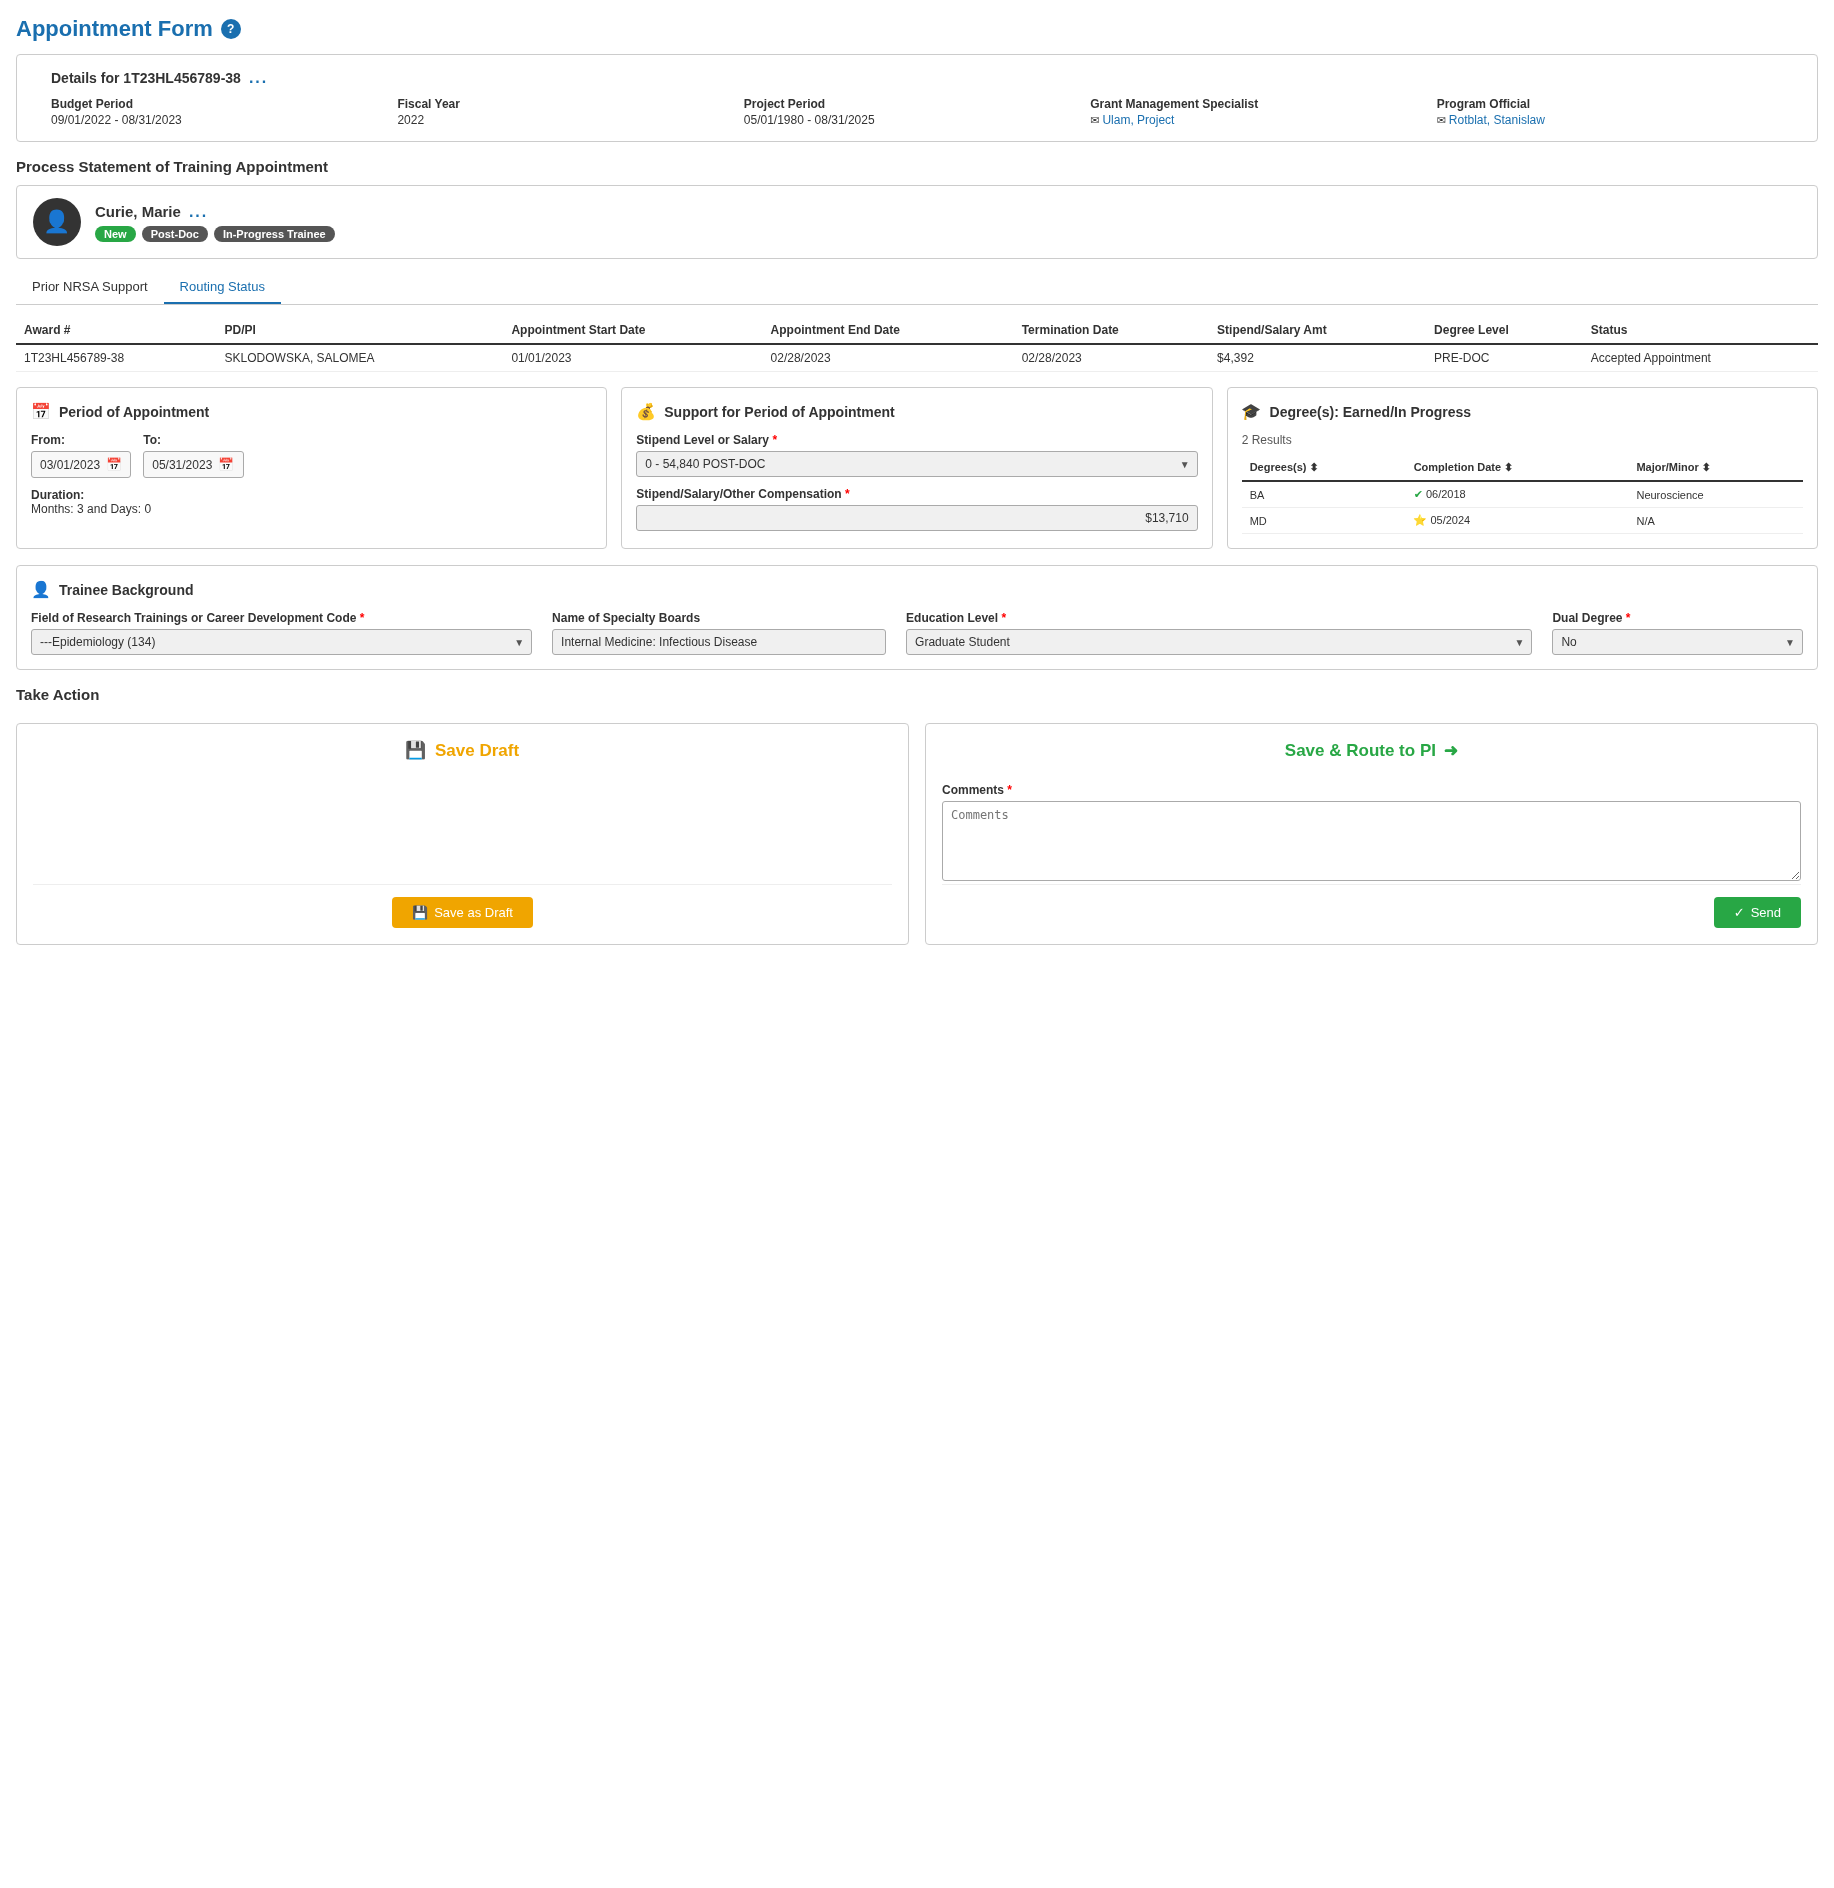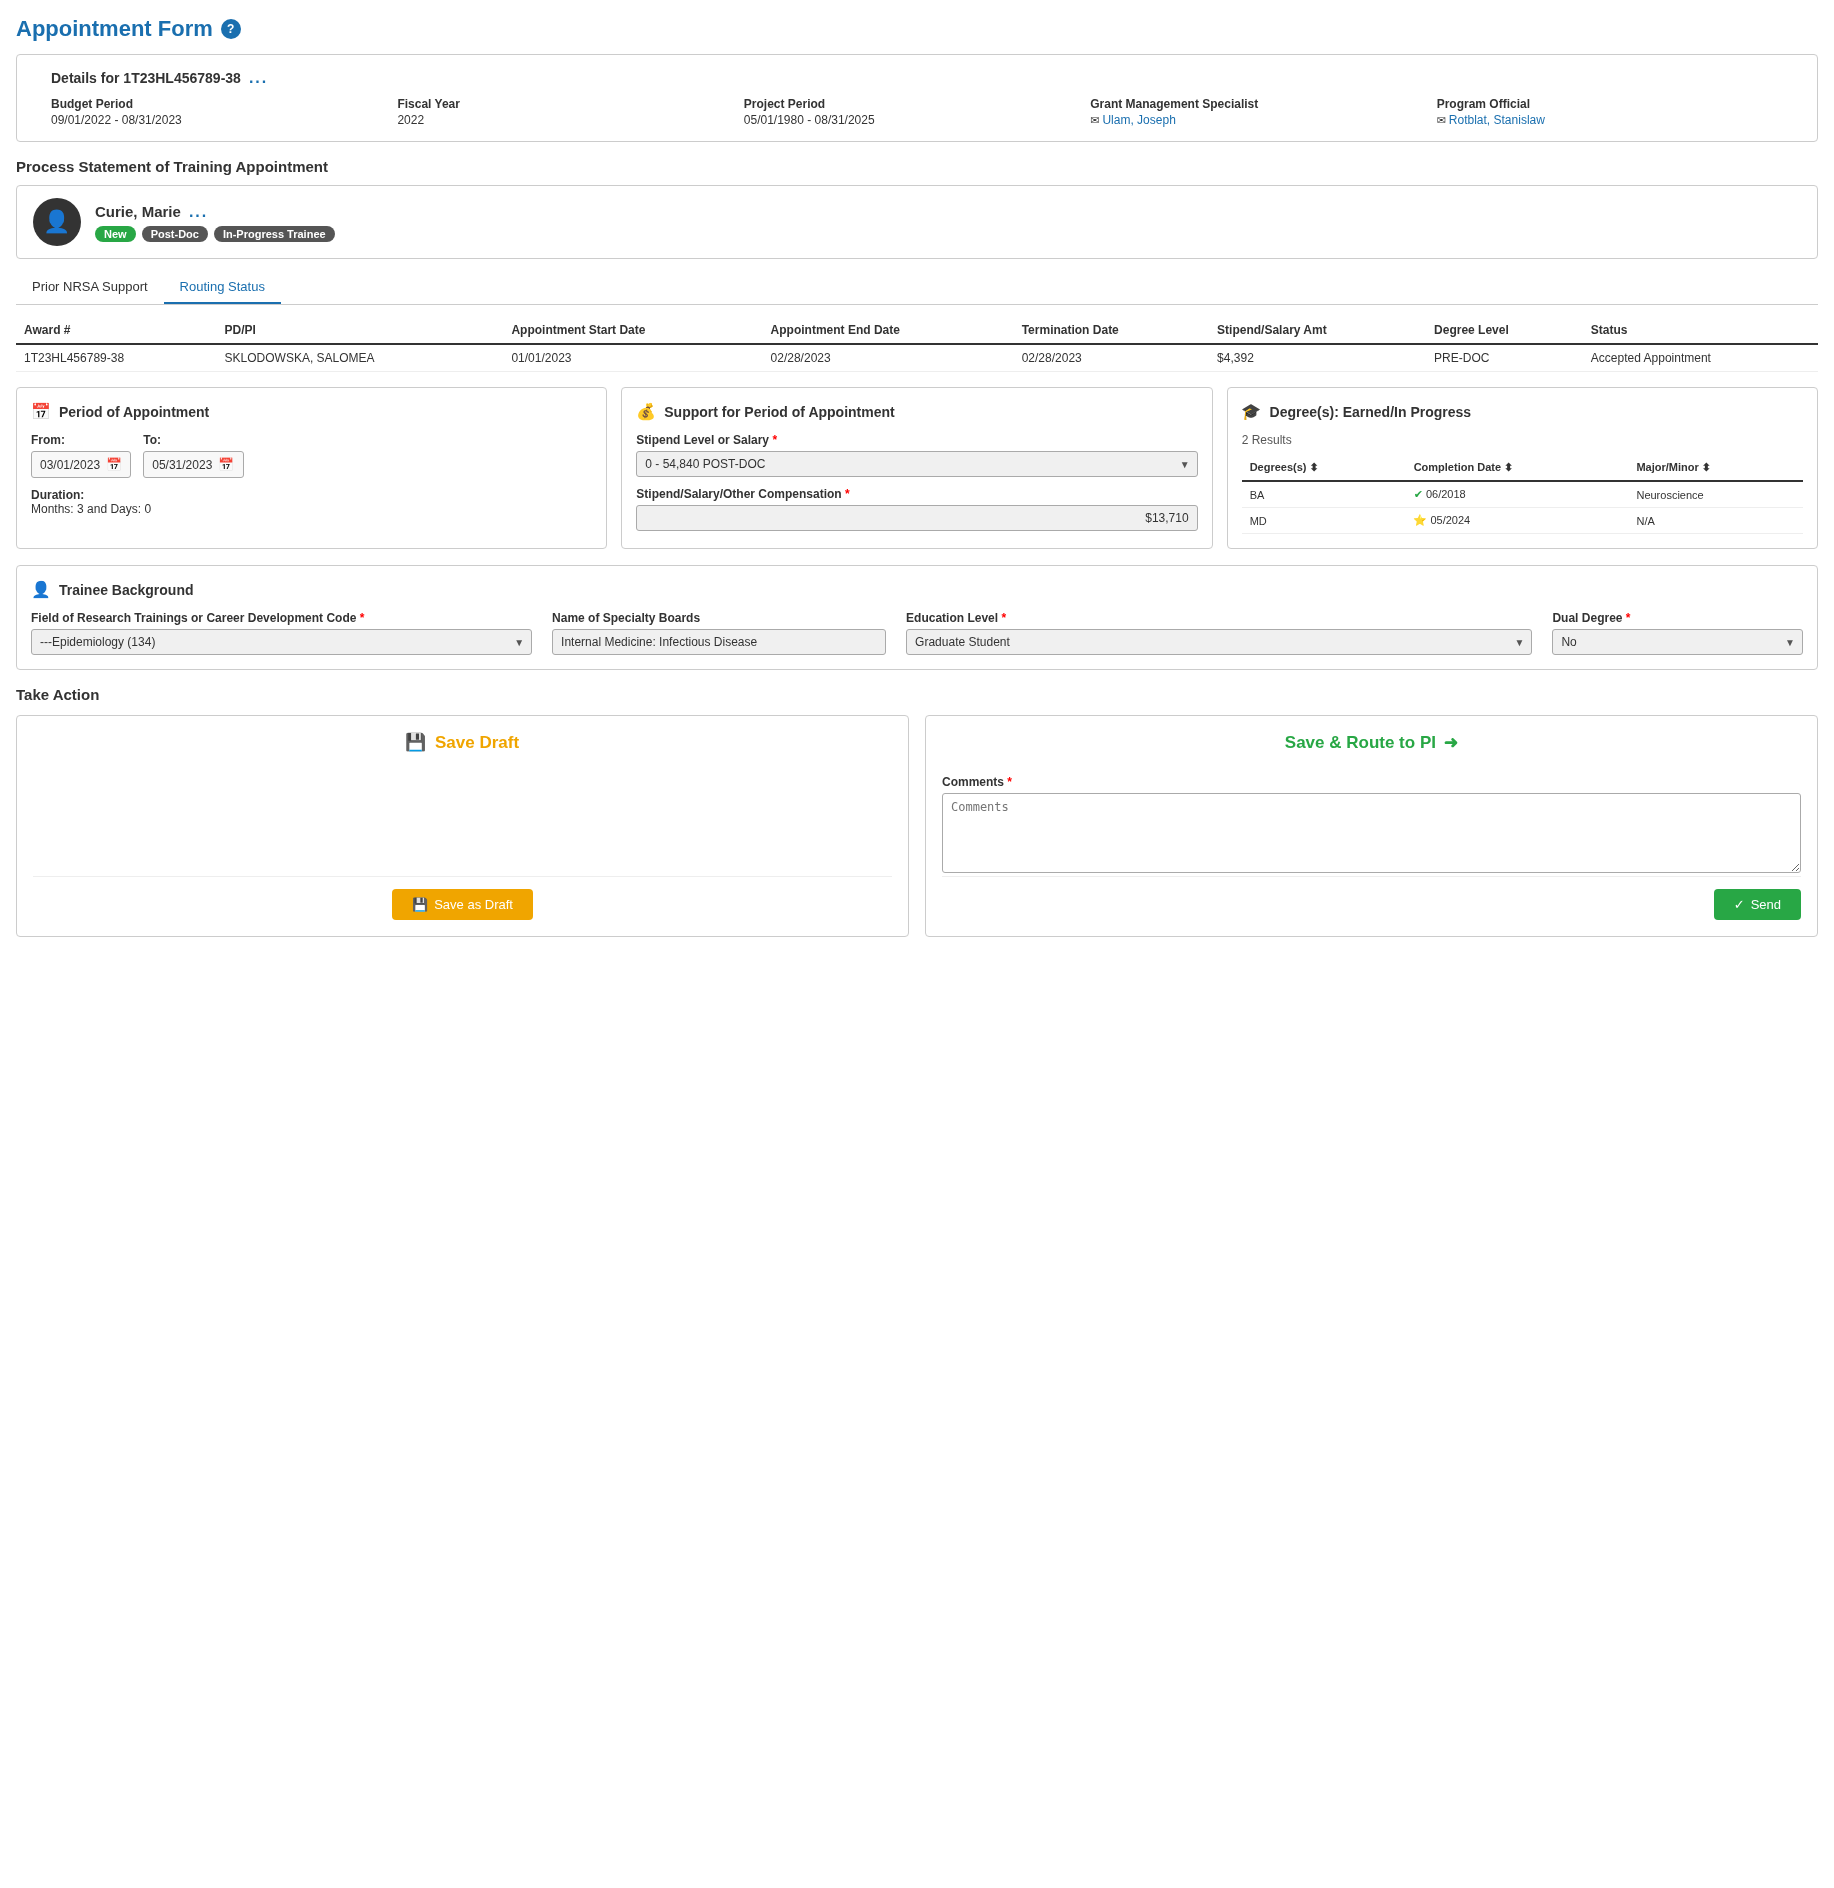--- a/index.html
+++ b/index.html
@@ -62,21 +62,21 @@
 
     .text-input { border: 1px solid #aaa; border-radius: 3px; padding: 5px 8px; font-size: 12px; background: #f0f0f0; color: #333; width: 100%; }
     .text-input-right { text-align: right; }
 
     .degrees-table th { font-size: 11px; }
     .degrees-table td { font-size: 11px; }
 
     .trainee-bg-card { border: 1px solid #ccc; border-radius: 4px; padding: 14px; margin-bottom: 16px; }
     .trainee-bg-grid { display: grid; grid-template-columns: 1.2fr 0.8fr 1.5fr 0.6fr; gap: 20px; margin-top: 10px; align-items: start; }
 
-    .take-action-title { font-size: 15px; font-weight: bold; margin-bottom: 12px; }
+    .take-action-title { font-size: 15px; font-weight: bold; margin-bottom: 20px; }
     .action-grid { display: grid; grid-template-columns: 1fr 1fr; gap: 16px; }
     .action-card { border: 1px solid #ccc; border-radius: 4px; padding: 16px; display: flex; flex-direction: column; align-items: center; min-height: 200px; }
     .action-card-save { justify-content: space-between; }
 
     .save-draft-btn-top { background: none; border: none; font-size: 17px; font-weight: bold; color: #f0a500; cursor: pointer; display: flex; align-items: center; gap: 8px; }
 
     .route-btn-top { background: none; border: none; font-size: 17px; font-weight: bold; color: #28a745; cursor: pointer; display: flex; align-items: center; gap: 8px; }
 
     .comments-label { font-size: 12px; font-weight: bold; color: #333; align-self: flex-start; margin-top: 10px; }
     .comments-textarea { width: 100%; border: 1px solid #aaa; border-radius: 3px; padding: 6px 8px; font-size: 12px; height: 80px; resize: vertical; margin-top: 4px; }
@@ -114,21 +114,21 @@
     <div class="grant-info-col">
       <div class="label">Fiscal Year</div>
       <div class="value">2022</div>
     </div>
     <div class="grant-info-col">
       <div class="label">Project Period</div>
       <div class="value">05/01/1980 - 08/31/2025</div>
     </div>
     <div class="grant-info-col">
       <div class="label">Grant Management Specialist</div>
-      <div class="value"><span class="email-icon">✉</span><a class="link" href="#">Ulam, Joseph</a></div>
+      <div class="value"><span class="email-icon">✉</span><a class="link" href="#">Ulam, Project</a></div>
     </div>
     <div class="grant-info-col">
       <div class="label">Program Official</div>
       <div class="value"><span class="email-icon">✉</span><a class="link" href="#">Rotblat, Stanislaw</a></div>
     </div>
   </div>
 </div>
 
 
 <div class="section-title">Process Statement of Training Appointment</div>

